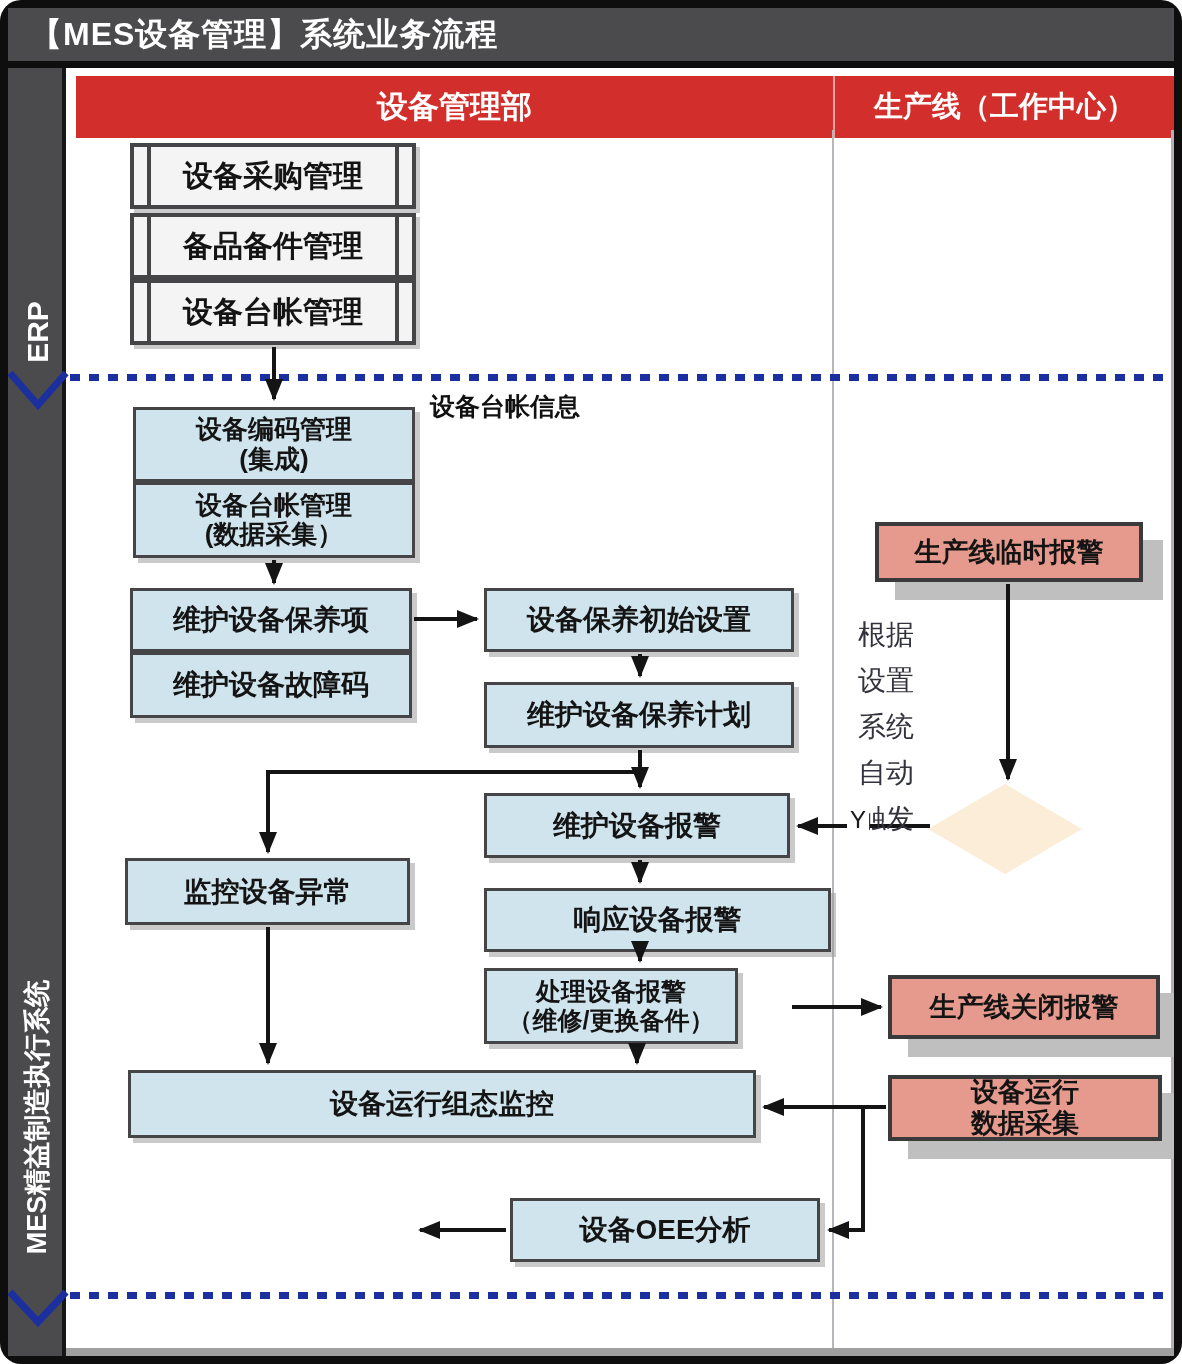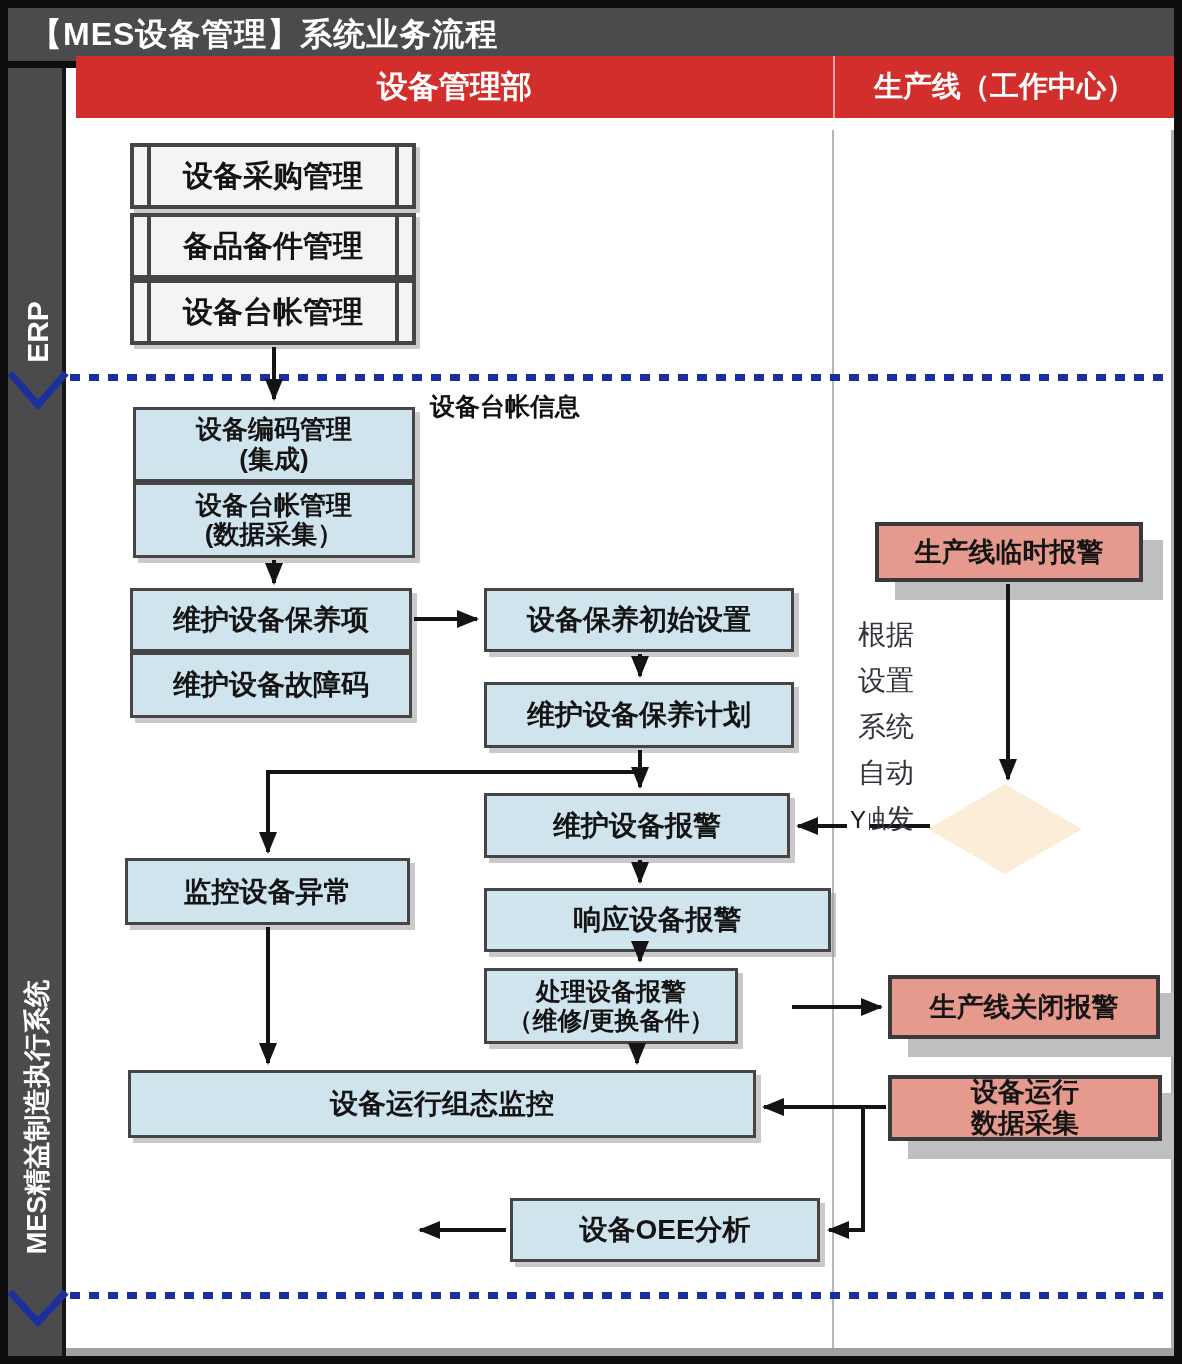--- a/index.html
+++ b/index.html
@@ -1,28 +1,28 @@
 <!DOCTYPE html>
 <html><head>
 <meta charset="utf-8">
 <style>
   html,body{margin:0;padding:0;background:#ffffff;}
   .page{position:relative;width:1182px;height:1364px;background:#fff;
-        font-family:"Liberation Sans","DejaVu Sans",sans-serif;overflow:hidden;}
+        font-family:"Liberation Sans","DejaVu Sans",sans-serif;overflow:hidden;border-radius:21px;}
   .frame{position:absolute;left:0;top:0;width:1182px;height:1364px;
          border:8px solid #0e0e0e;box-sizing:border-box;pointer-events:none;}
   .abs{position:absolute;box-sizing:border-box;}
   .titlebar{left:8px;top:8px;width:1166px;height:60px;background:#4b4b4d;
             border-bottom:7px solid #0e0e0e;color:#fff;font-weight:bold;font-size:32px;
             line-height:52px;padding-left:22px;letter-spacing:1px;}
   .sidebar{left:8px;top:68px;width:58px;height:1288px;background:#4b4b4d;
            border-right:4px solid #161616;}
   .side-label{position:absolute;color:#fff;font-weight:bold;white-space:nowrap;
               transform:translate(-50%,-50%) rotate(-90deg);}
-  .redheader{left:76px;top:56px;width:1098px;height:62px;background:#d22e2c;display:flex;}
+  .redheader{left:76px;top:76px;width:1098px;height:62px;background:#d22e2c;display:flex;}
   .redheader .cell{display:flex;align-items:center;justify-content:center;
                    color:#fff;font-weight:bold;}
   .cell-left{width:757px;font-size:31px;border-right:2px solid rgba(255,255,255,.55);}
   .cell-right{flex:1;font-size:29px;}
   .divider{left:832px;top:130px;width:2px;height:1218px;background:#b6b6bd;}
   .rightedge{left:1171px;top:130px;width:3px;height:1222px;background:#b9aeb4;}
   .bottomband{left:66px;top:1348px;width:1108px;height:8px;background:#a0a0a0;}
   .dotline{height:7px;background:repeating-linear-gradient(90deg,#1c2f9e 0 10px,transparent 10px 19px);}
   .box{display:flex;flex-direction:column;align-items:center;justify-content:center;
        text-align:center;color:#141414;font-weight:bold;}

